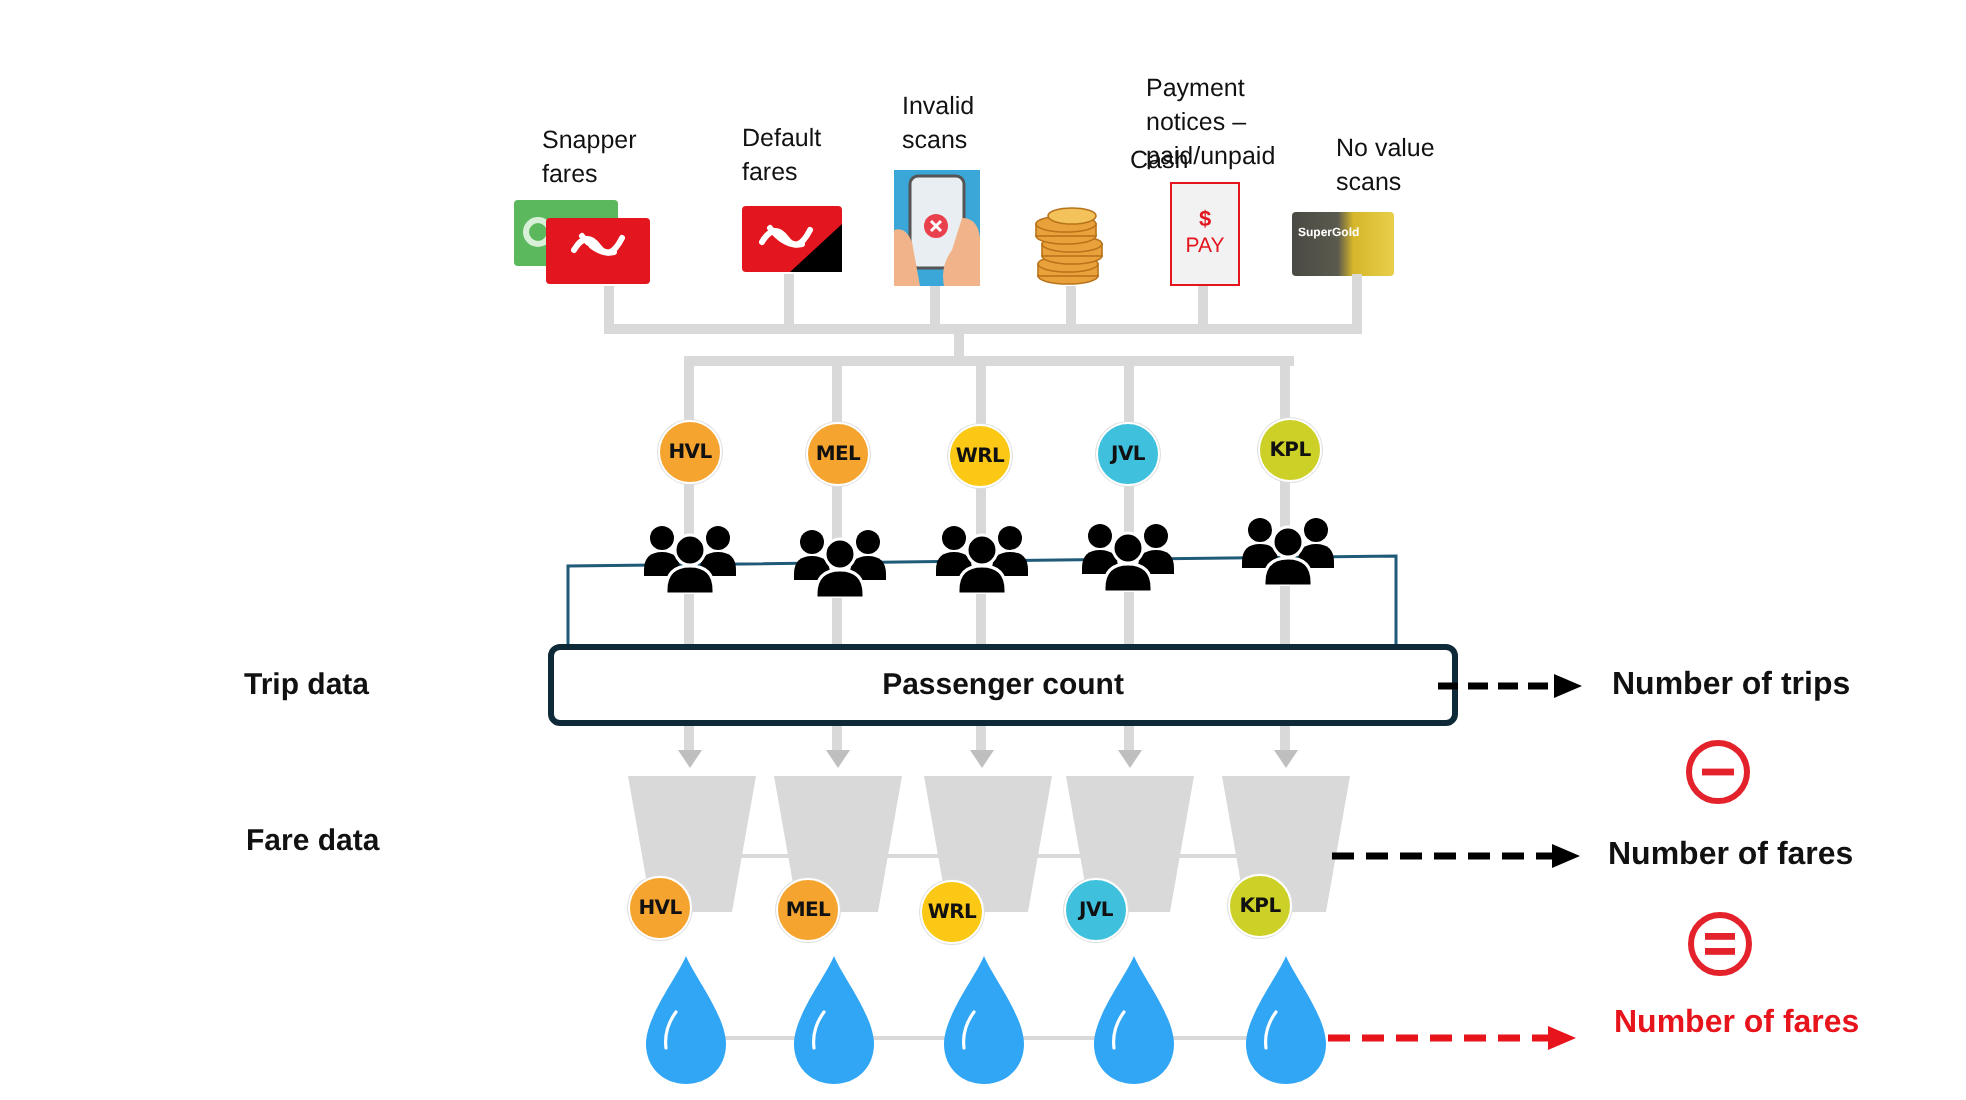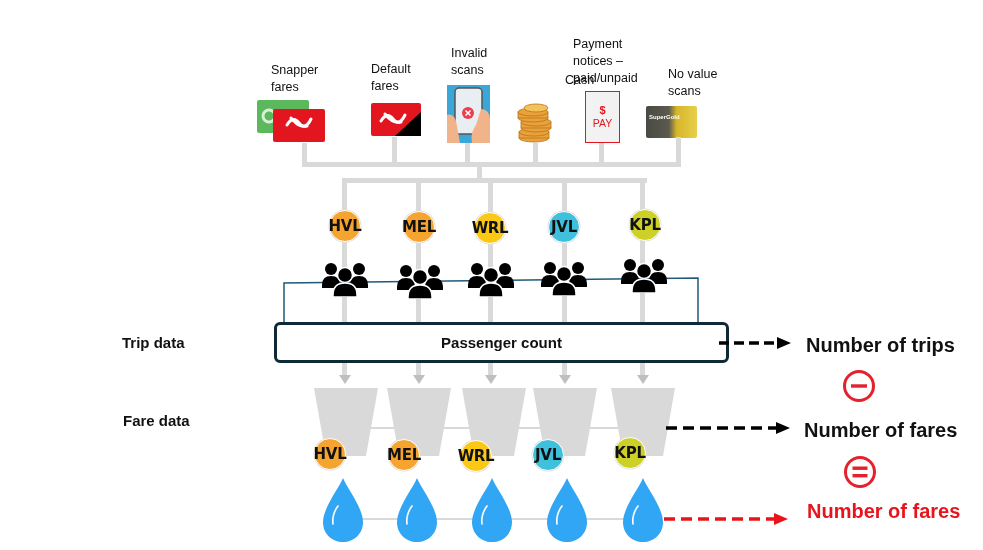--- a/index.html
+++ b/index.html
@@ -1,22 +1,22 @@
 <!DOCTYPE html>
 <html><head>
 <meta charset="utf-8">
 <style>
   html,body{margin:0;padding:0;background:#fff;}
   body{width:983px;height:550px;position:relative;overflow:hidden;font-family:"Liberation Sans","DejaVu Sans",sans-serif;}
   .abs{position:absolute;}
   .src-label{font-size:12.5px;line-height:17px;color:#111;text-align:left;white-space:nowrap;}
   .gray{background:#d9d9d9;}
-  .badge{position:absolute;width:30px;height:30px;border-radius:50%;border:1.5px solid #fff;box-shadow:0 0 0 0.5px #ddd;display:flex;align-items:center;justify-content:center;font-weight:bold;font-size:15px;color:#111;font-family:"DejaVu Sans",sans-serif;letter-spacing:-0.3px;}
+  .badge{position:absolute;width:30px;height:30px;border-radius:50%;border:1.5px solid #fff;box-shadow:0 0 0 0.5px #ddd;display:flex;align-items:center;justify-content:center;font-weight:bold;font-size:10px;color:#111;font-family:"DejaVu Sans",sans-serif;letter-spacing:-0.3px;}
   .section-label{font-weight:bold;font-size:15px;color:#111;}
-  .out-label{font-weight:bold;font-size:20px;color:#111;white-space:nowrap;}
+  .out-label{font-weight:bold;font-size:16px;color:#111;white-space:nowrap;}
   .people{position:absolute;width:46px;height:36px;}
   .funnel{position:absolute;}
   .drop{position:absolute;}
   .arrow-down{position:absolute;width:0;height:0;border-left:6px solid transparent;border-right:6px solid transparent;border-top:9px solid #bfbfbf;}
 </style>
 </head>
 <body>
 
 <div class="abs src-label" style="left:271px;top:62px;white-space:pre-line;">Snapper
 fares</div>

